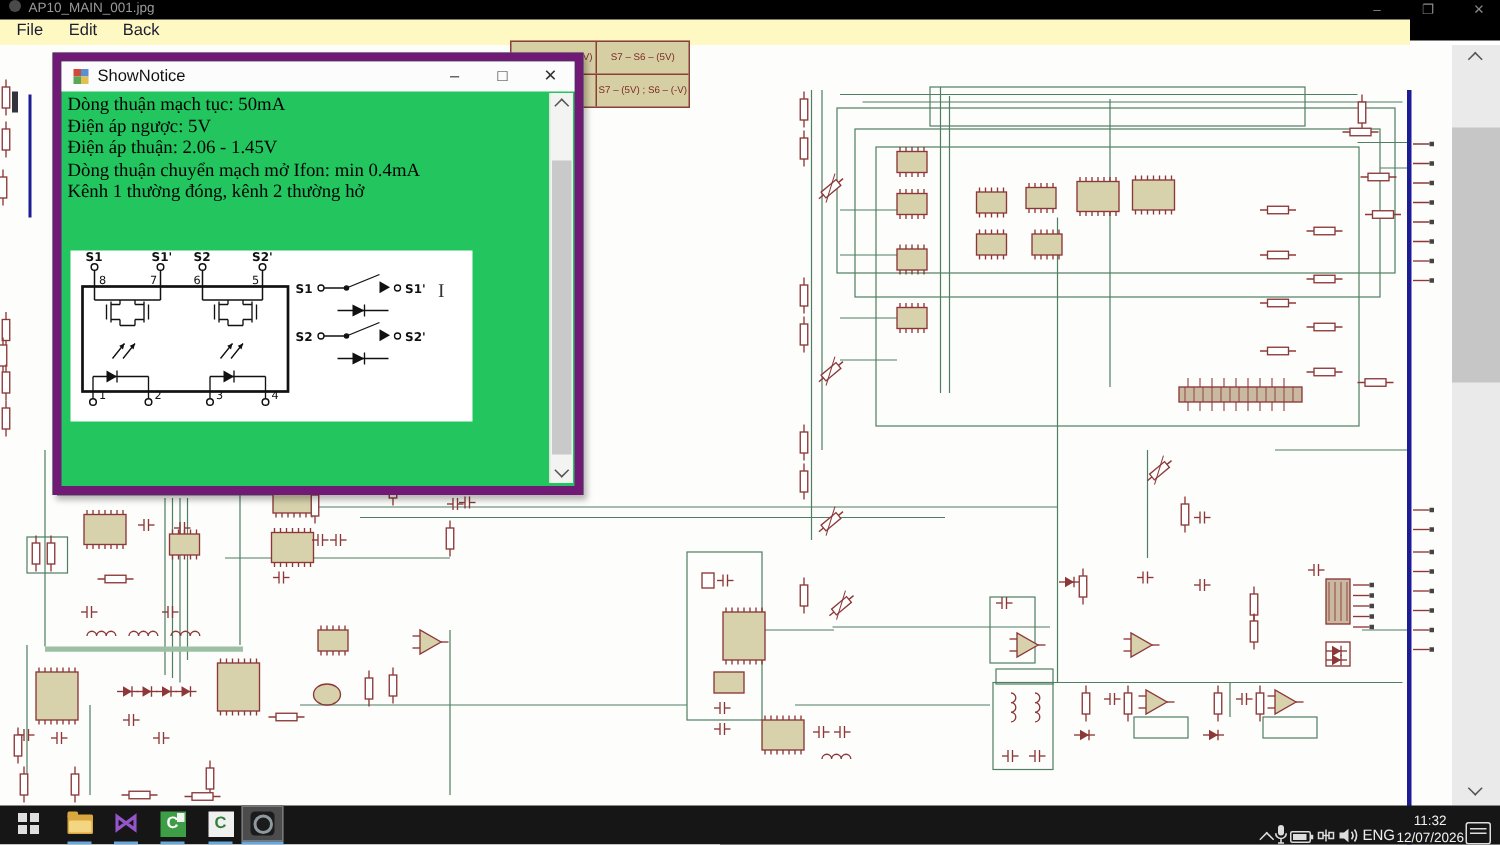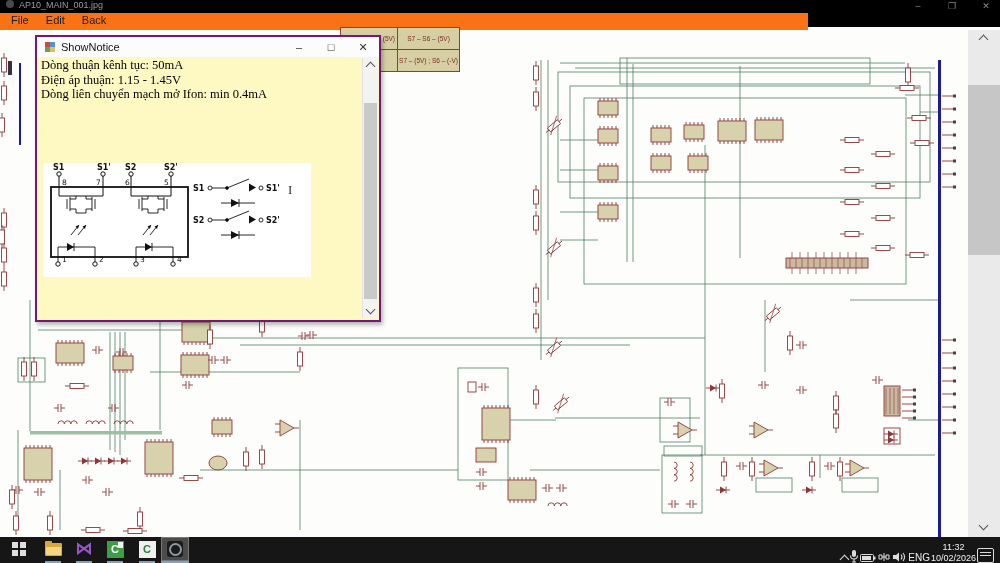--- a/index.html
+++ b/index.html
@@ -6,21 +6,21 @@
   body{width:1000px;height:563px;position:relative;overflow:hidden;
        font-family:"Liberation Sans",sans-serif;background:#fff;}
 
   
   .titlebar{position:absolute;left:0;top:0;width:1000px;height:27px;background:#000000;
             display:flex;color:#9a9a9a;font-size:9px;}
   .titlebar .appdot{width:8px;height:8px;border-radius:50%;background:#4a4a4a;margin:0 5px 0 6px;}
   .wincontrols{position:absolute;right:8px;top:0;height:13px;display:flex;gap:22px;color:#8a8a8a;
                font-size:9px;line-height:13px;}
   .wincontrols span{width:12px;text-align:center;cursor:default;}
-  .menubar{position:absolute;left:0;top:13px;width:808px;height:17px;background:#f97316;
+  .menubar{position:absolute;left:0;top:13px;width:940px;height:17px;background:#fef9c3;
            border-bottom:1px solid #dcdcdc;font-size:11px;color:#1c1c30;}
   .menubar span{display:inline-block;padding:1px 7px;}
 
   
   .canvas{position:absolute;left:0;top:30px;width:1000px;height:507px;background:#fdfdfc;}
   .sheetline-right{position:absolute;left:938px;top:30px;width:3px;height:505px;background:#1c1c94;}
   .sheetline-left{position:absolute;left:19px;top:33px;width:2px;height:82px;background:#1c1c94;}
   .edge-mark{position:absolute;left:8px;top:31px;width:4px;height:14px;background:#33333d;}
   .bottomstrip{position:absolute;left:480px;top:531px;width:520px;height:6px;background:#454545;}
 
@@ -35,22 +35,22 @@
 
   
   .volt-table{position:absolute;left:340px;top:27px;width:118px;background:#d7cfa4;
               border:1px solid #8a4038;color:#7b2b25;font-size:6.5px;z-index:2;}
   .volt-table .row{display:flex;height:21px;border-bottom:1px solid #8a4038;}
   .volt-table .row:last-child{border-bottom:none;}
   .volt-table .cl{width:54px;border-right:1px solid #8a4038;display:flex;align-items:center;justify-content:flex-end;padding-right:2px;}
   .volt-table .cr{flex:1;display:flex;align-items:center;justify-content:center;text-align:center;}
 
   
-  .dialog{position:absolute;left:35px;top:35px;width:342px;height:283px;background:#fef9c3;
-          border:2px solid #701a75;box-shadow:2px 3px 4px rgba(0,0,0,.28);z-index:10;}
+  .dialog{position:absolute;left:35px;top:35px;width:342px;height:283px;background:#22c55e;
+          border:6px solid #701a75;box-shadow:2px 3px 4px rgba(0,0,0,.28);z-index:10;}
   .dlg-title{position:absolute;left:0;top:0;right:0;height:20px;background:#fcfcfc;
              display:flex;align-items:center;font-size:11px;color:#111;}
   .dlg-ico{width:10px;height:10px;margin:0 6px 0 8px;display:grid;grid-template-columns:5px 5px;grid-template-rows:5px 5px;}
   .dlg-ico i{display:block;}
   .dlg-ico i:nth-child(1){background:#d04a3a;} .dlg-ico i:nth-child(2){background:#5a8fd0;}
   .dlg-ico i:nth-child(3){background:#58a858;} .dlg-ico i:nth-child(4){background:#e0c050;}
   .dlg-controls{position:absolute;right:0;top:0;height:20px;display:flex;}
   .dlg-controls span{width:32px;text-align:center;line-height:20px;font-size:11px;color:#333;}
   .dlg-body{position:absolute;left:1px;top:21px;right:17px;bottom:1px;overflow:hidden;}
   .dlg-text{font-family:"Liberation Serif",serif;font-size:12.5px;line-height:13.6px;color:#000;
@@ -392,23 +392,25 @@
       </span>
     <span>ShowNotice</span>
     <div class="dlg-controls">
       <span>–</span>
       <span>□</span>
       <span>✕</span>
     </div>
   </div>
 
   <div class="dlg-body">
-    <div class="dlg-text">Dòng thuận kênh tục: 50mA</div>
-    <div class="dlg-text">Điện áp thuận: 1.15 - 1.45V</div>
-    <div class="dlg-text">Dòng liên chuyển mạch mở Ifon: min 0.4mA</div>
+    <div class="dlg-text">Dòng thuận mạch tục: 50mA</div>
+    <div class="dlg-text">Điện áp ngược: 5V</div>
+    <div class="dlg-text">Điện áp thuận: 2.06 - 1.45V</div>
+    <div class="dlg-text">Dòng thuận chuyển mạch mở Ifon: min 0.4mA</div>
+    <div class="dlg-text">Kênh 1 thường đóng, kênh 2 thường hở</div>
 
     <div class="imgbox">
       <svg width="268" height="114" viewBox="0 0 268 114" font-family="DejaVu Sans, sans-serif">
         <g fill="none" stroke="#111" stroke-width="1">
 
           <rect x="8" y="24" width="137" height="70" stroke-width="1.8"></rect>
 
           <g>
             <circle cx="16" cy="11" r="2.2" fill="#fff"></circle>
               <circle cx="60" cy="11" r="2.2" fill="#fff"></circle>
@@ -555,20 +557,20 @@
       <path d="M2,4 L5,4 L5,8 L2,8 Z M9,4 L12,4 L12,8 L9,8 Z M5,6 H9" stroke="#ddd" stroke-width="1" fill="none"></path>
       <path d="M7,2 V10" stroke="#ddd" stroke-width="1"></path>
     </svg>
     <svg width="15" height="12" viewBox="0 0 15 12">
       <polygon points="1,4 4,4 7,1.5 7,10.5 4,8 1,8" fill="#ddd"></polygon>
       <path d="M9,3.5 a4,4 0 0 1 0,5 M11,2 a6.5,6.5 0 0 1 0,8" stroke="#ddd" stroke-width="1.1" fill="none"></path>
     </svg>
     <span class="lang">ENG</span>
     <div class="clockblock">
       <div>11:32</div>
-      <div>10/02/2026</div>
+      <div>12/07/2026</div>
     </div>
     <span class="notif">
         <i></i>
         <i></i>
       </span>
   </div>
 </div>
 
 </body></html>

